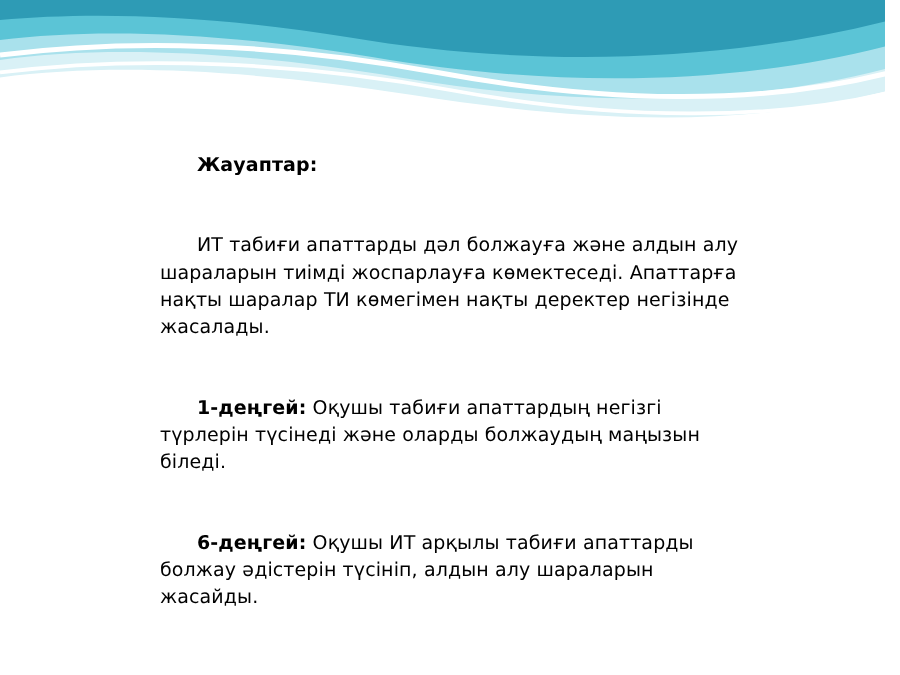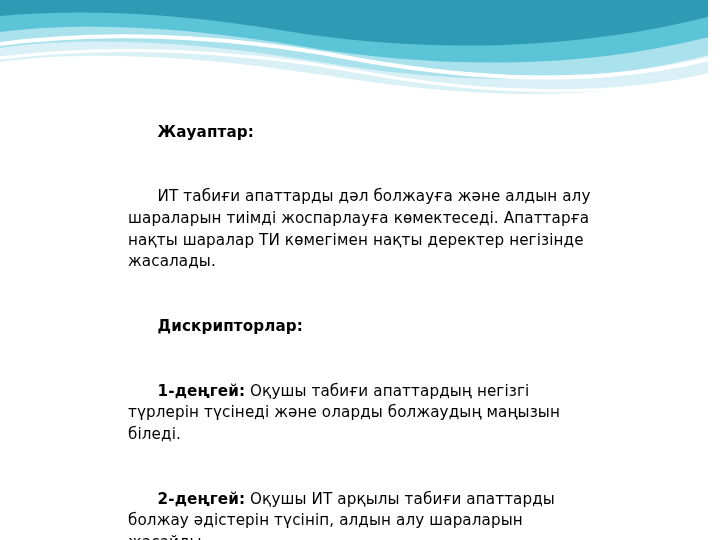--- a/index.html
+++ b/index.html
@@ -66,26 +66,23 @@
   <div class="content">
 
     <div class="line">
       <b class="heading">Жауаптар:</b>
     </div>
 
     <div class="line">
       <span>ИТ табиғи апаттарды дәл болжауға және алдын алу шараларын тиімді жоспарлауға көмектеседі. Апаттарға нақты шаралар ТИ көмегімен нақты деректер негізінде жасалады.</span>
     </div>
 
-    <div class="line">
-      <b class="heading">Дискрипторлар:</b>
-    </div>
 
     <div class="line">
       <b class="heading">1-деңгей:</b><span> Оқушы табиғи апаттардың негізгі түрлерін түсінеді және оларды болжаудың маңызын біледі.</span>
     </div>
 
     <div class="line">
-      <b class="heading">2-деңгей:</b><span> Оқушы ИТ арқылы табиғи апаттарды болжау әдістерін түсініп, алдын алу шараларын жасайды.</span>
+      <b class="heading">6-деңгей:</b><span> Оқушы ИТ арқылы табиғи апаттарды болжау әдістерін түсініп, алдын алу шараларын жасайды.</span>
     </div>
 
   </div>
 </div>
 
 </body></html>

